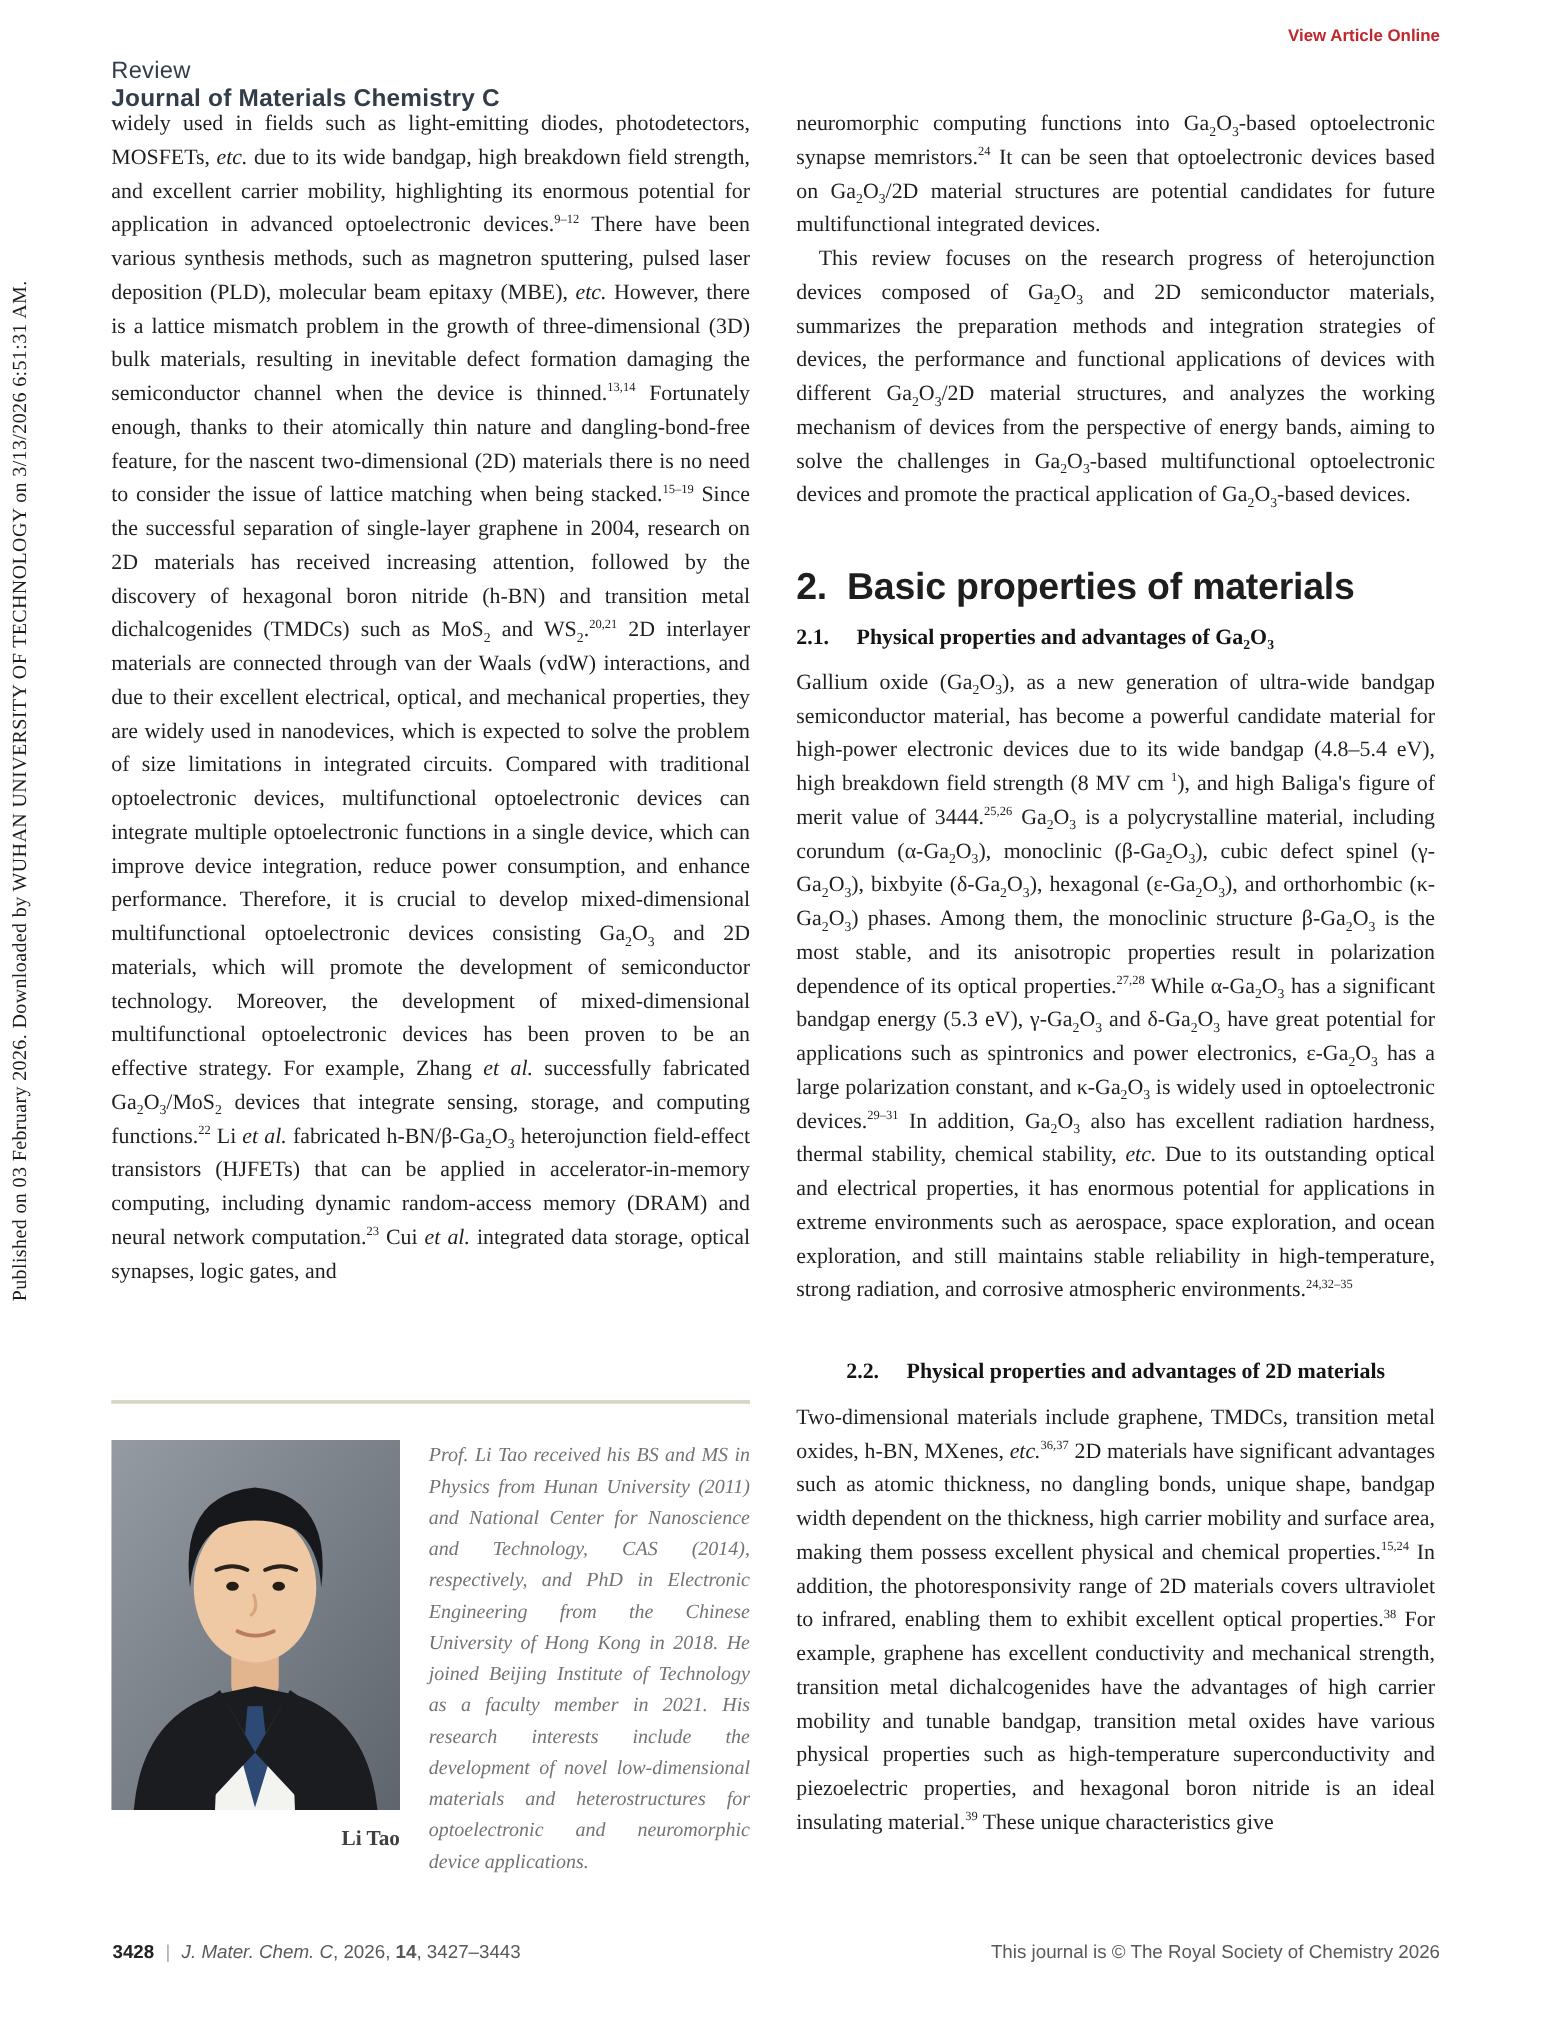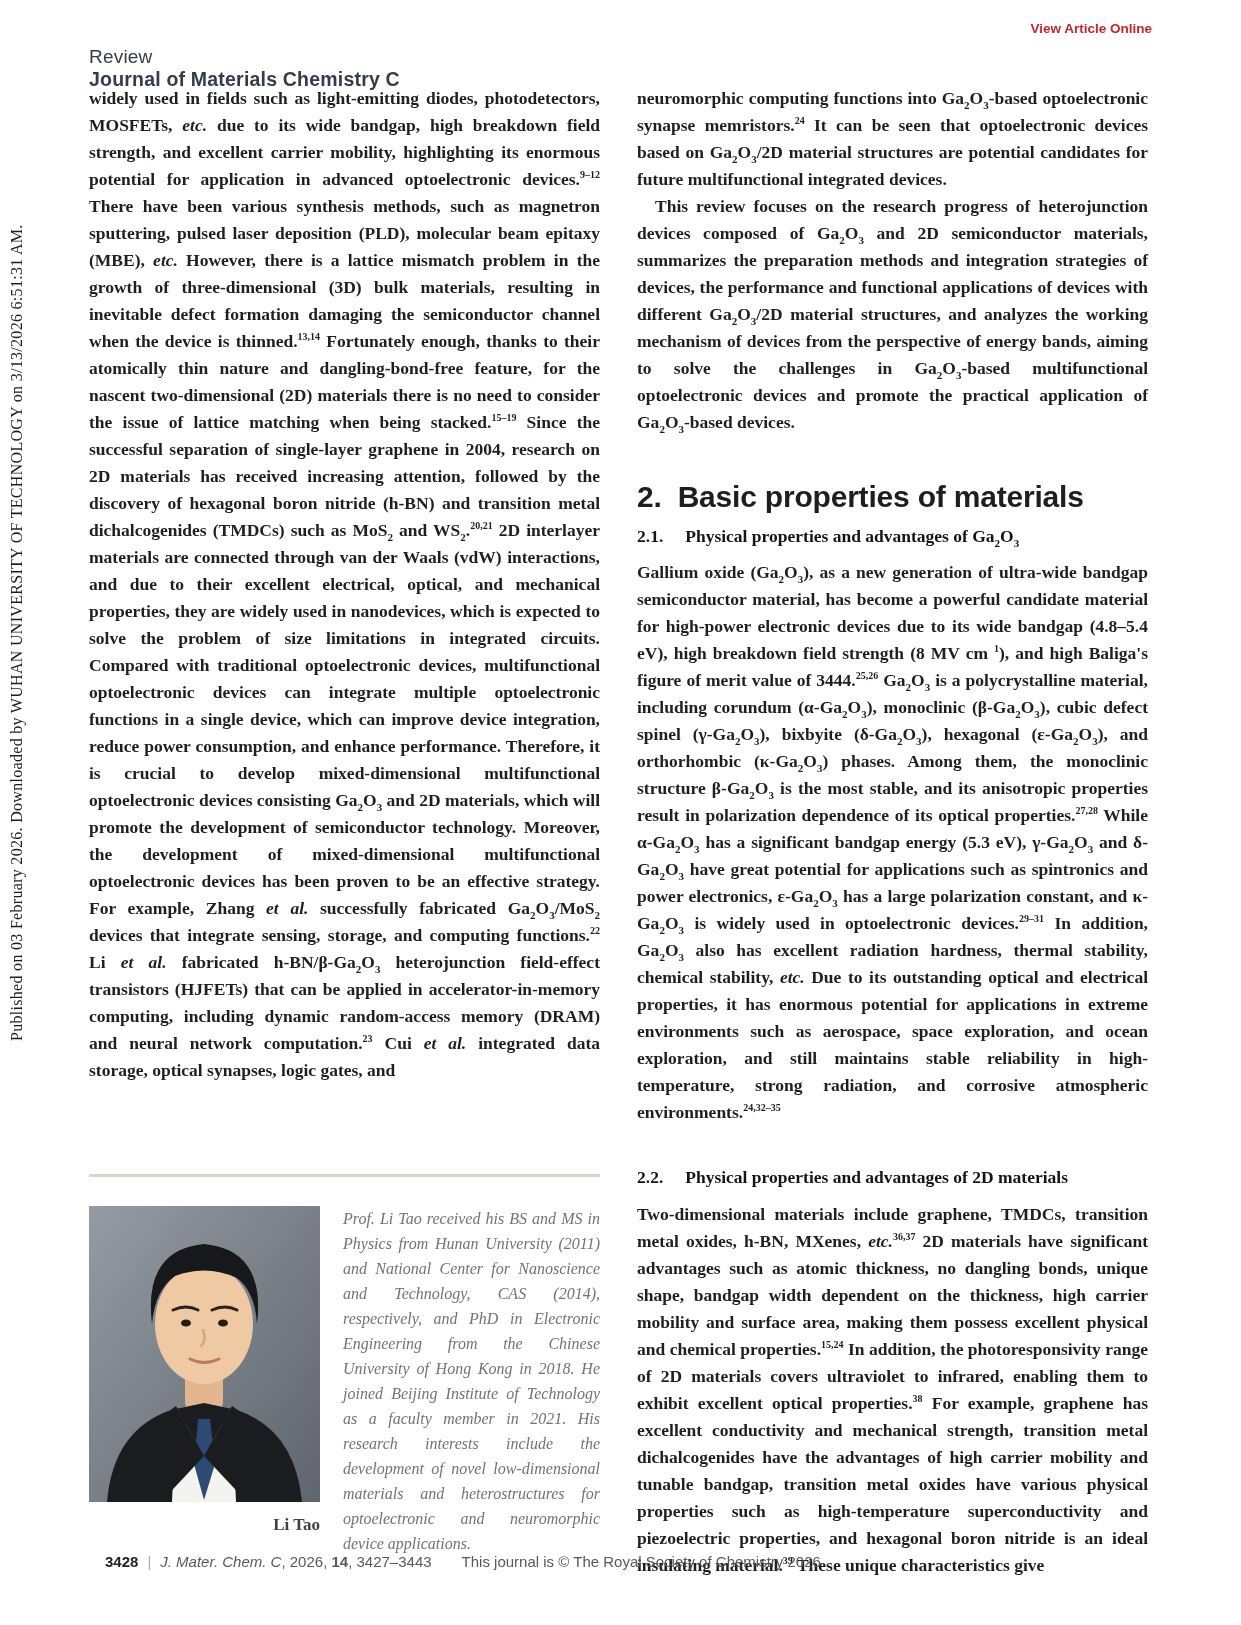--- a/index.html
+++ b/index.html
@@ -14,42 +14,42 @@
         font-family:"Liberation Sans",sans-serif;color:var(--header-navy,#333d49);flex-direction:column;}
   .header-left{font-size:19px;font-weight:500;letter-spacing:.2px;}
   .header-right{font-size:19.5px;font-weight:700;letter-spacing:.2px;}
   
   .sidebar-text{position:absolute;top:1041px;left:8px;transform-origin:0 0;transform:rotate(-90deg);
         white-space:nowrap;font-size:16px;letter-spacing:.3px;color:#1d1d1d;}
   
   .columns{position:absolute;left:89px;top:85px;width:1059px;display:flex;gap:37px;}
   .col{width:511px;}
   p.body{font-size:17.5px;line-height:27px;text-align:justify;margin:0;
-        text-justify:inter-word;font-weight:bold;}
+        text-justify:inter-word;}
   p.indent{text-indent:18px;}
   sup{font-size:10px;line-height:0;}
   sub{font-size:11px;line-height:0;}
   
   h1.section{font-family:"Liberation Sans",sans-serif;font-size:30px;font-weight:700;
         color:#1e1e1e;margin:44px 0 10px 0;line-height:1.15;letter-spacing:-.2px;}
   h1.section .sec-num{margin-right:16px;}
   h2.subsection{font-size:17.5px;font-weight:700;margin:0 0 12px 0;line-height:1.3;color:#141414;}
   h2.subsection .sub-num{margin-right:22px;}
-  h2.mt{margin-top:40px;}
+  h2.mt{margin-top:40px;text-align:center;}
   
   .bio-section{margin-top:90px;}
   .bio-rule{height:3px;background:var(--rule-tan,#d9d5c8);margin-bottom:29px;}
   .bio-flex{display:flex;gap:23px;}
   .portrait-wrap{width:231px;flex:0 0 231px;}
   .portrait{width:231px;height:296px;display:block;}
   .bio-caption{text-align:right;font-weight:700;font-size:17px;margin-top:13px;color:#404040;}
   .bio-text{flex:1;font-style:italic;font-size:16px;line-height:25px;text-align:justify;color:#737373;}
   
-  .page-footer{position:absolute;left:105px;right:89px;top:1553px;display:flex;
-        align-items:baseline;
+  .page-footer{position:absolute;left:90px;right:89px;top:1553px;display:flex;
+        justify-content:space-between;align-items:baseline;
         font-family:"Liberation Sans",sans-serif;font-size:15px;color:#58595b;gap:30px;}
   .fpage{font-weight:700;color:#232323;}
   .fsep{color:#aaa;padding:0 9px;}
   .fjournal{font-style:italic;}
   .fvol{font-weight:700;}
 </style>
 </head>
 <body>
 
 <div class="page">

